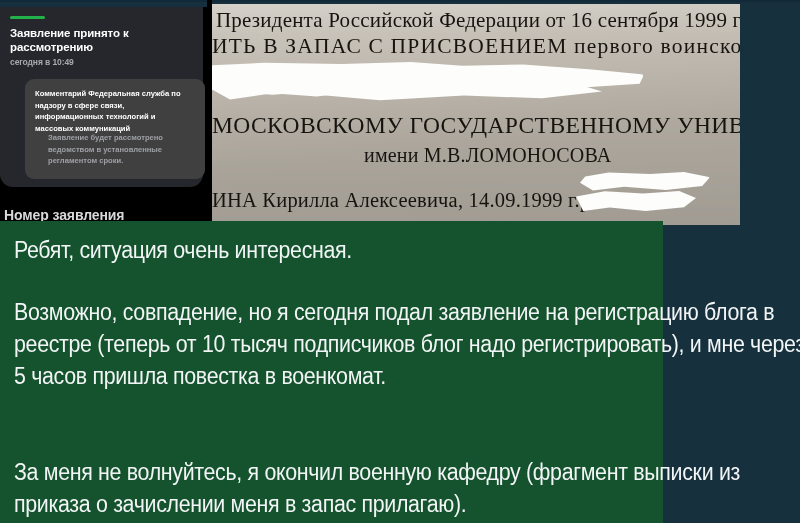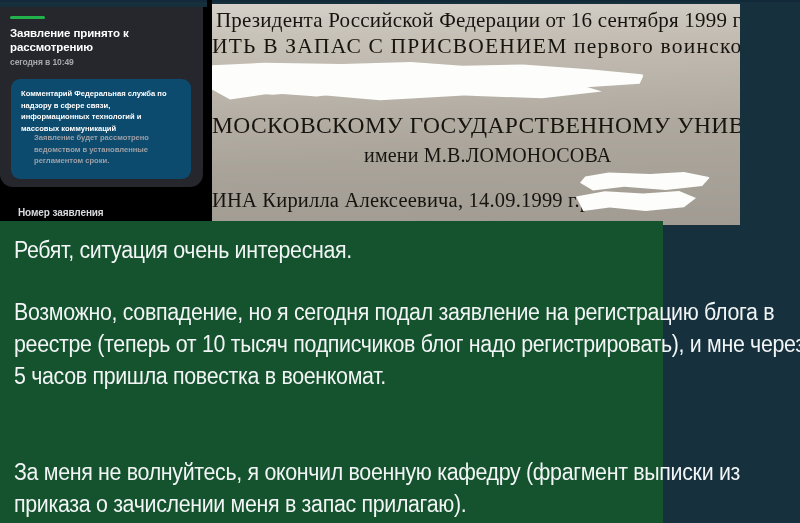--- a/index.html
+++ b/index.html
@@ -41,34 +41,34 @@
   .card-title{
     position:absolute;left:10px;top:20px;width:160px;
     color:#ffffff;font-size:11.5px;font-weight:bold;line-height:13.5px;
     letter-spacing:-0.1px;
   }
   .card-time{
     position:absolute;left:10px;top:50px;
     color:#a7a9ad;font-size:8.5px;font-weight:bold;letter-spacing:-0.1px;
   }
   .comment-box{
-    position:absolute;left:11px;top:72px;width:180px;height:100px;
-    background:#0c4a6e;border-radius:9px;
+    position:absolute;left:25px;top:72px;width:180px;height:100px;
+    background:#404040;border-radius:9px;
   }
   .comment-head{
     position:absolute;left:10px;top:9px;width:160px;
     color:#ffffff;font-size:7.6px;font-weight:bold;line-height:11.5px;
   }
   .comment-body{
     position:absolute;left:10px;top:53px;width:160px;
     color:#9ea0a6;font-size:7.6px;font-weight:bold;line-height:11.5px;margin-left:13px;
   }
   .app-number{
-    position:absolute;left:18px;top:203px;
-    color:#d8d9db;font-size:10px;font-weight:bold;letter-spacing:-0.1px;
+    position:absolute;left:4px;top:203px;
+    color:#d8d9db;font-size:14px;font-weight:bold;letter-spacing:-0.1px;
   }
 
   
   .doc-shot{
     position:absolute;left:212px;top:4px;width:528px;height:221px;
     background:linear-gradient(175deg,#cdc8bf 0%,#c2bcb2 30%,#b6b0a6 62%,#b3ada3 100%);
     overflow:hidden;
     font-family:"Liberation Serif",serif;
     color:#17140f;
   }

